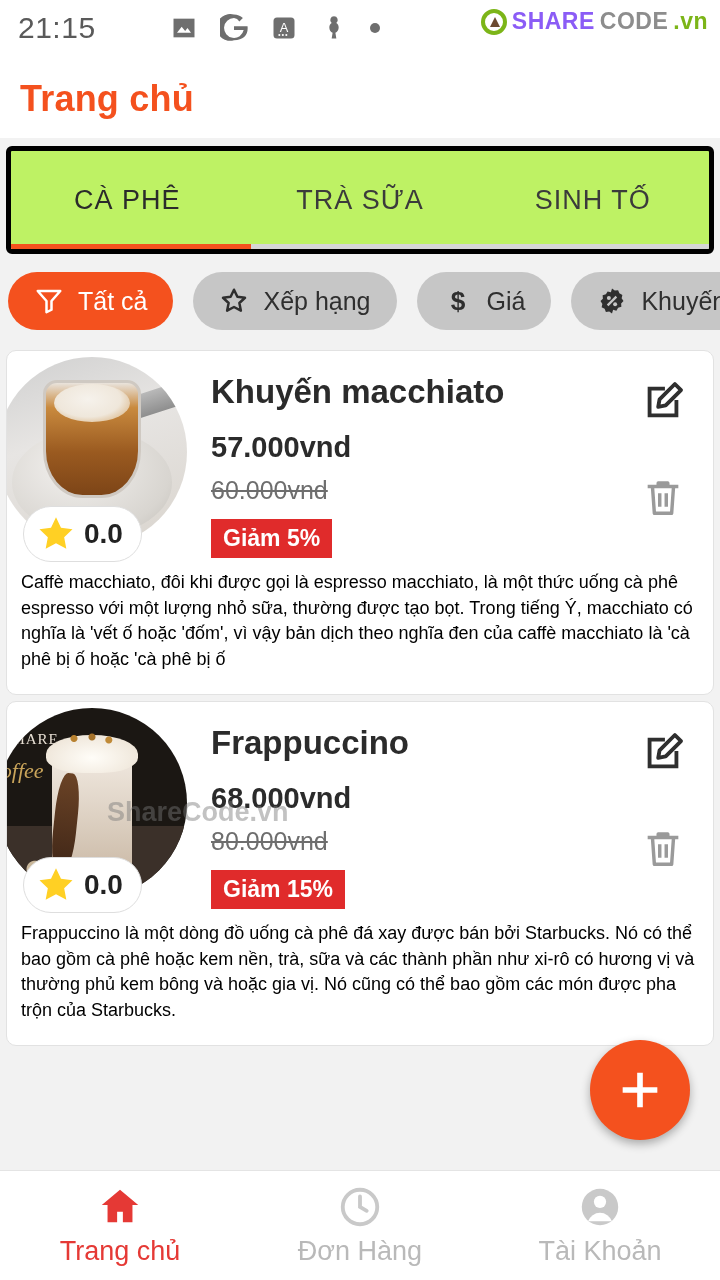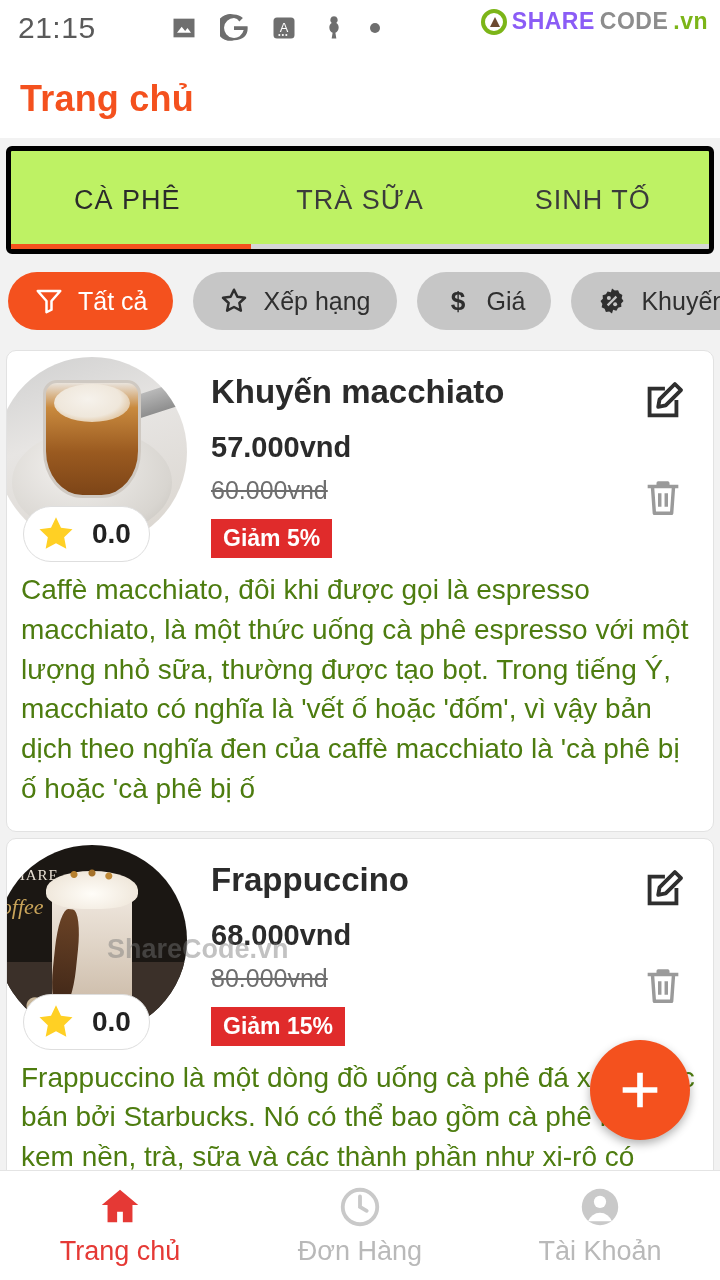--- a/index.html
+++ b/index.html
@@ -173,21 +173,21 @@
   }
   .t2 .lbl2 {
     position: absolute; left: 2%; top: 26%; color: #c9a45a; font-size: 22px;
     font-style: italic; font-family: "Liberation Serif", serif;
   }
 
   .rating-pill {
     position: absolute; left: 26px; bottom: -4px;
     background: #ffffff; border: 1px solid #dedede;
     border-radius: 28px; height: 56px; padding: 0 18px 0 12px;
-    display: flex; align-items: center; gap: 16px;
+    display: flex; align-items: center; gap: 8px;
     z-index: 3;
   }
   .rating-star { width: 40px; height: 40px; }
   .rating-val { font-size: 28px; font-weight: bold; color: #222; }
 
   .info { flex: 1; padding: 22px 0 0 24px; min-width: 0; }
   .prod-name { font-size: 33px; font-weight: bold; color: #2b2b2b; }
   .prod-price { font-size: 29px; font-weight: bold; color: #2b2b2b; margin-top: 20px; }
   .prod-old { font-size: 25px; color: #6e6e6e; text-decoration: line-through; margin-top: 12px; }
   .discount {
@@ -197,21 +197,21 @@
   }
 
   .actions {
     width: 100px; flex: 0 0 100px;
     display: flex; flex-direction: column; align-items: center;
     padding-top: 28px; gap: 50px;
   }
   .act-icon { width: 46px; height: 46px; }
 
   .desc {
-    font-size: 28px; line-height: 1.42; color: #4d7c0f;
+    font-size: 18px; line-height: 1.42; color: #000000;
     padding: 12px 16px 22px 14px;
   }
 
   
   .wm-text {
     position: absolute; color: rgba(120,120,120,0.45);
     font-weight: bold; pointer-events: none; white-space: nowrap;
   }
   .wm-card { font-size: 27px; left: 100px; top: 95px; }
   .wm-bottom {

